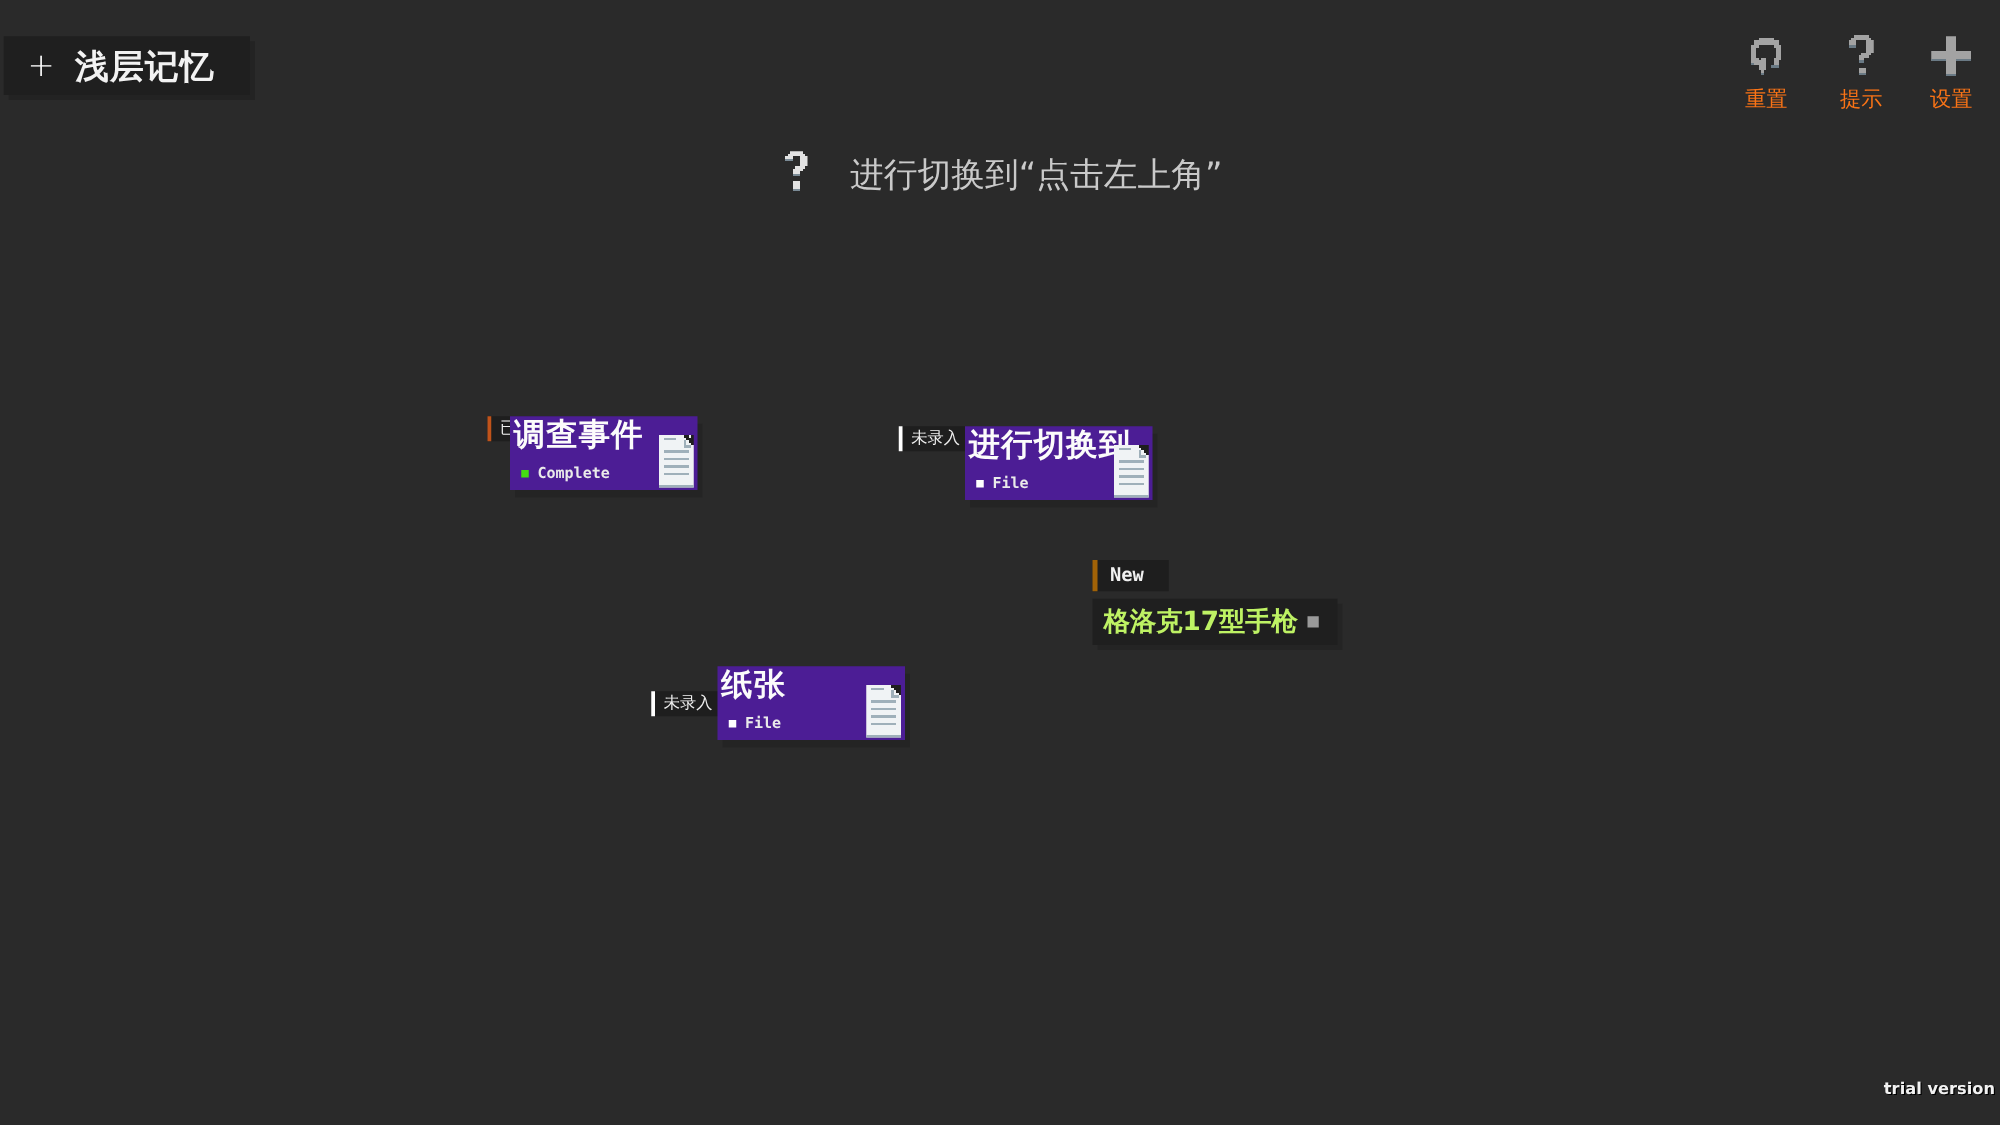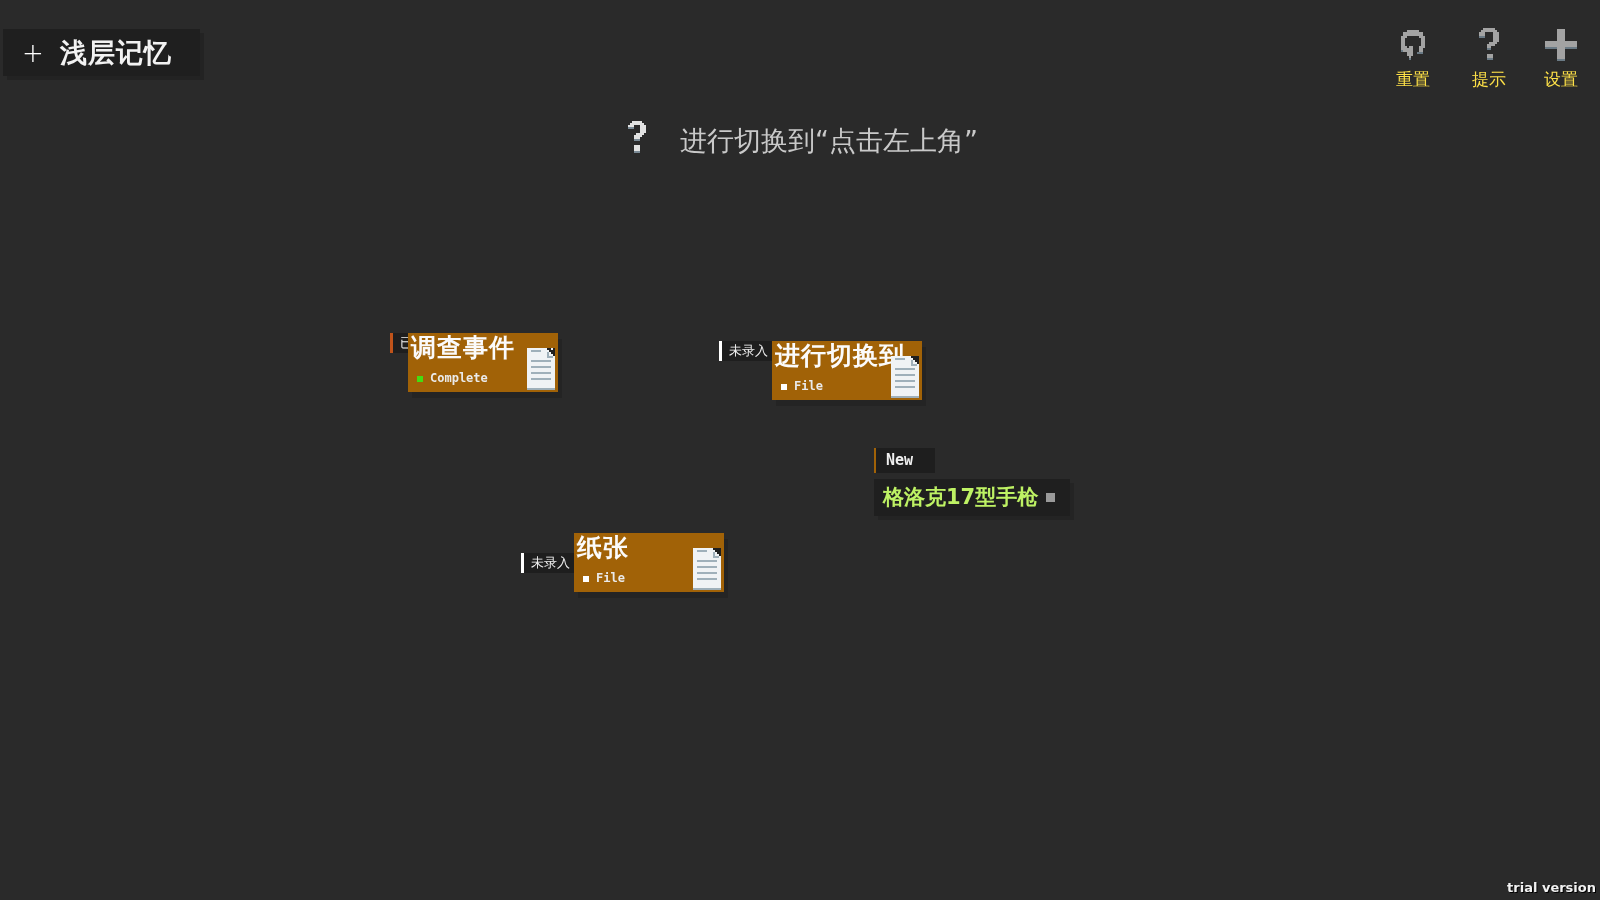--- a/index.html
+++ b/index.html
@@ -14,55 +14,55 @@
     position:absolute; left:3px; top:29px; width:197px; height:47px;
     background:#1f1f1f; box-shadow:4px 4px 0 #232323;
     display:flex; align-items:center; cursor:pointer;
   }
   .mode-btn .plus { width:20px; margin-left:19px; font-size:26px; line-height:26px; color:#fff; font-weight:300; }
   .mode-btn .label { margin-left:18px; font-size:27px; font-weight:bold; color:#f2f2f2; letter-spacing:1px; }
 
   
   .tool { position:absolute; top:28px; width:60px; text-align:center; cursor:pointer; }
   .tool .ico { height:34px; display:flex; justify-content:center; align-items:center; }
-  .tool .lbl { margin-top:6px; font-size:17px; color:#fde047; }
+  .tool .lbl { margin-top:6px; font-size:17px; color:#f97316; }
 
   
   .hint-ico { position:absolute; left:628px; top:121px; }
   .hint-text { position:absolute; left:680px; top:116px; font-size:27px; line-height:49px; color:#c9c9c9; }
 
   
   .tag {
     position:absolute; height:20px; background:#1e1e1e;
     font-size:13px; color:#f0f0f0; line-height:20px; padding-left:7px; padding-right:5px;
     border-left:3px solid #fff;
   }
   .tag .sep { display:inline-block; width:1px; height:16px; background:#777; margin-left:4px; vertical-align:middle; }
   .card {
-    position:absolute; width:150px; height:59px; background:#a16207;
+    position:absolute; width:150px; height:59px; background:#4c1d95;
     box-shadow:4px 6px 0 #242424; cursor:pointer;
   }
   .card .title { position:absolute; left:3px; top:-2px; font-size:25px; font-weight:bold; color:#fbfbfb; white-space:nowrap; letter-spacing:1px;}
   .card .status { position:absolute; left:9px; top:38px; font-family:"DejaVu Sans Mono", monospace; font-size:12px; font-weight:bold; color:#eaeaea; }
   .card .status .dot { display:inline-block; width:6px; height:6px; margin-right:7px; vertical-align:middle; }
   .card .doc { position:absolute; right:3px; top:15px; }
 
   .new-tag {
     position:absolute; left:874px; top:448px; width:61px; height:25px; background:#1e1e1e;
-    border-left:2px solid #a16207; box-sizing:border-box;
+    border-left:4px solid #a16207; box-sizing:border-box;
     font-family:"DejaVu Sans Mono", monospace; font-weight:bold; font-size:15px; line-height:25px; padding-left:10px; color:#f0f0f0;
   }
   .item-row {
     position:absolute; left:874px; top:479px; width:196px; height:37px; background:#1f1f1f;
     box-shadow:4px 4px 0 #242424; cursor:pointer;
   }
   .item-row .title { position:absolute; left:9px; top:4px; font-size:21px; font-weight:bold; color:#bef264; white-space:nowrap; }
   .item-row .sq { position:absolute; left:172px; top:14px; width:9px; height:9px; background:#9a9a9a; }
 
-  .trial { position:absolute; right:4px; bottom:5px; font-size:13px; font-weight:bold; color:#f2f2f2; text-shadow:1px 1px 0 #000; }
+  .trial { position:absolute; right:4px; bottom:21px; font-size:13px; font-weight:bold; color:#f2f2f2; text-shadow:1px 1px 0 #000; }
 </style>
 </head>
 <body>
 
 <div class="mode-btn">
   <span class="plus">+</span>
   <span class="label">浅层记忆</span>
 </div>
 
 <div class="tool" style="left:1383px;">

